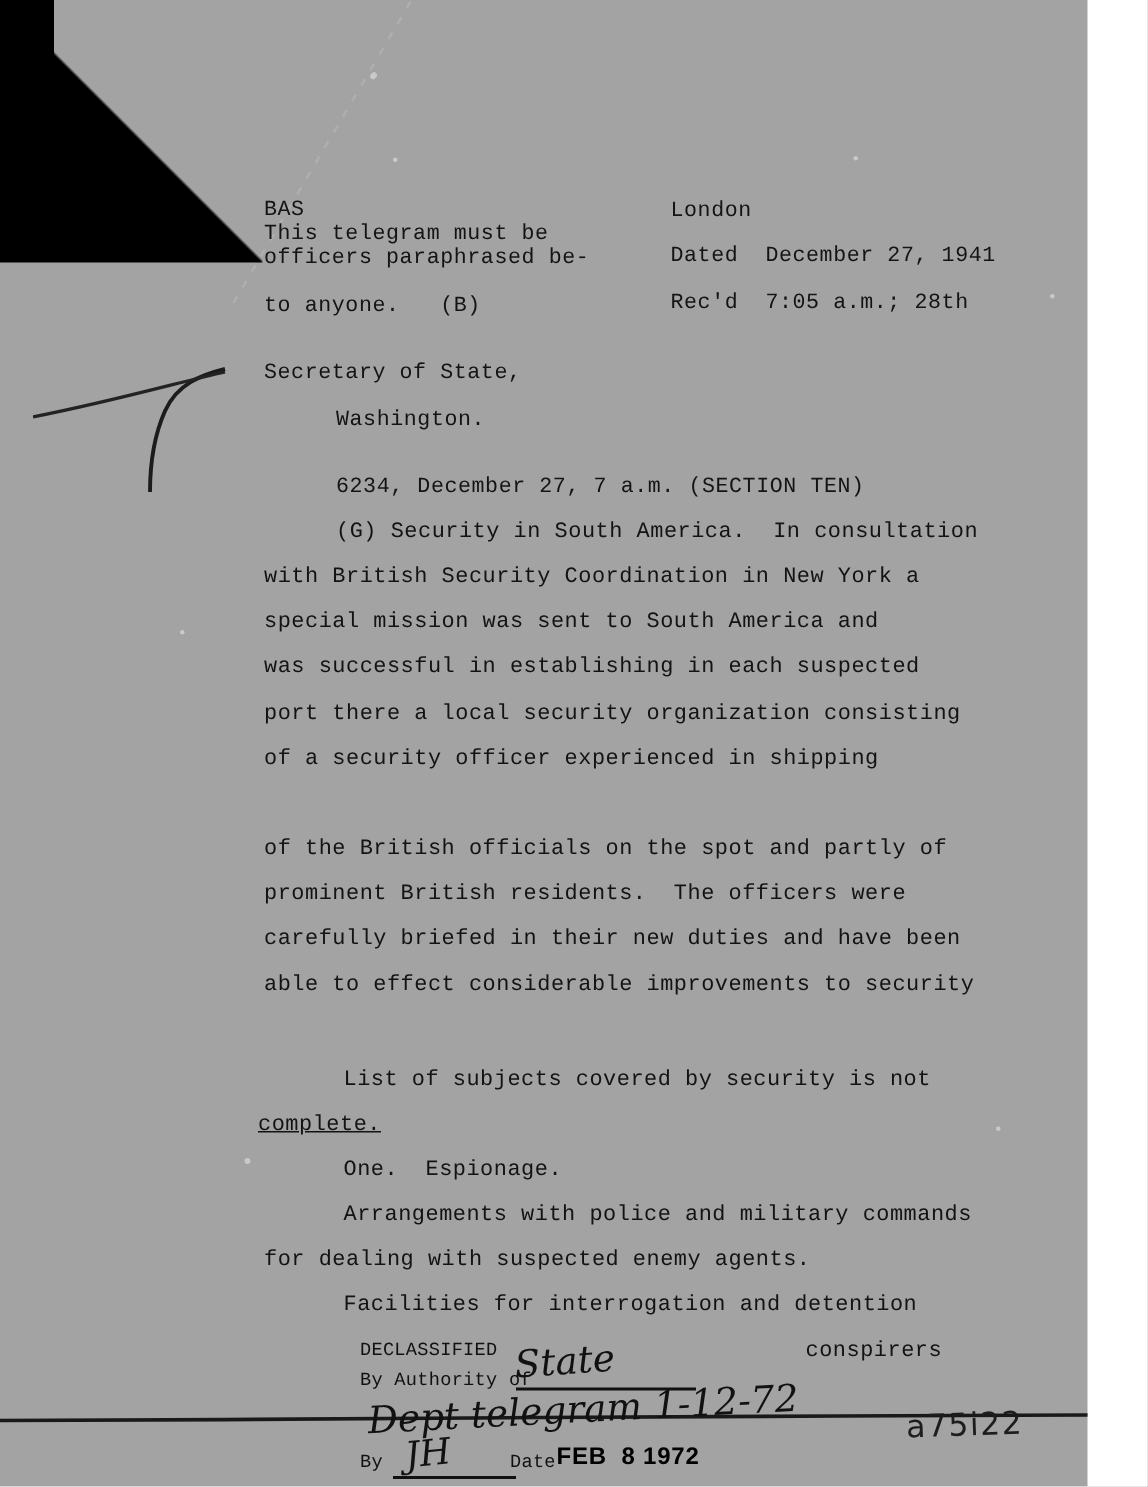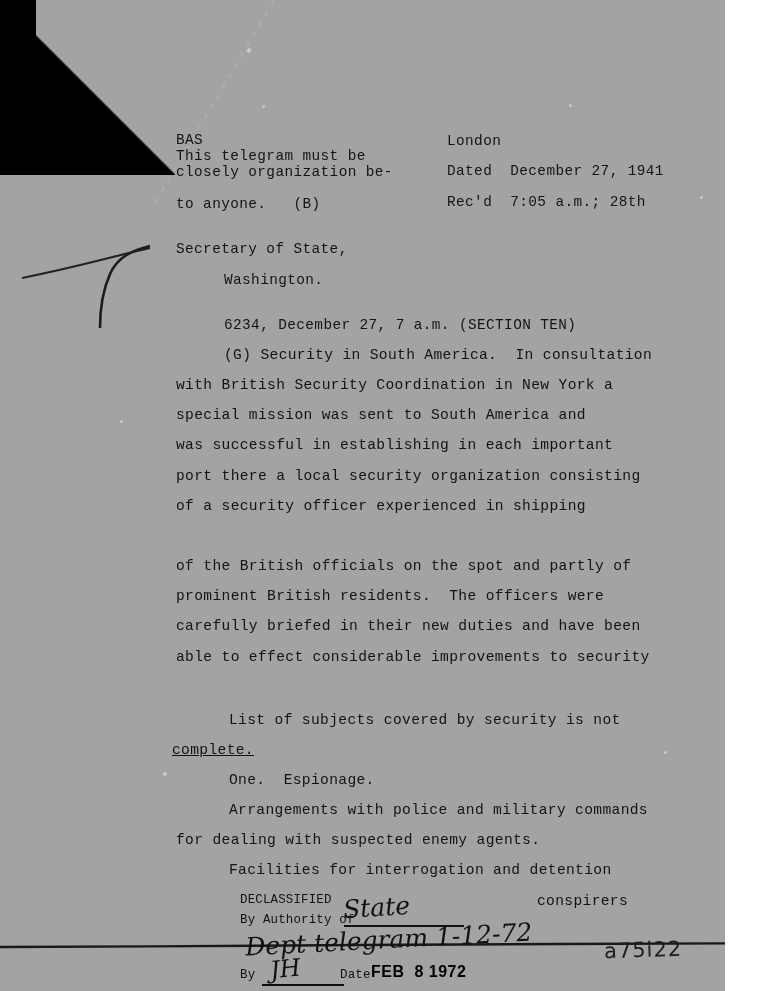--- a/index.html
+++ b/index.html
@@ -160,36 +160,36 @@
   <div class="speck" style="left:569px; top:104px; width:3px; height:3px;"></div>
   <div class="speck" style="left:664px; top:751px; width:3px; height:3px;"></div>
   <div class="speck" style="left:163px; top:772px; width:4px; height:4px;"></div>
   <div class="speck" style="left:247px; top:48px; width:4px; height:5px; transform:rotate(40deg);"></div>
   <div class="speck" style="left:700px; top:196px; width:3px; height:3px;"></div>
   <div class="speck" style="left:738px; top:520px; width:3px; height:3px;"></div>
   <div class="speck" style="left:120px; top:420px; width:3px; height:3px;"></div>
 
   <div class="t tight" style="left:176px; top:133px;">BAS</div>
   <div class="t tight" style="left:176px; top:149px;">This telegram must be</div>
-  <div class="t tight" style="left:176px; top:165px;">closely organization be-</div>
+  <div class="t tight" style="left:176px; top:165px;">officers paraphrased be-</div>
   <div class="t tight" style="left:176px; top:197px;">to anyone.   (B)</div>
 
   <div class="t" style="left:447px; top:133px;">London</div>
   <div class="t" style="left:447px; top:163px;">Dated  December 27, 1941</div>
   <div class="t" style="left:447px; top:194px;">Rec'd  7:05 a.m.; 28th</div>
 
   <div class="t" style="left:176px; top:241px;">Secretary of State,</div>
   <div class="t" style="left:224px; top:272px;">Washington.</div>
 
   <div class="t" style="left:224px; top:317px;">6234, December 27, 7 a.m. (SECTION TEN)</div>
 
   <div class="body-line" style="left:224px; top:347px;">(G) Security in South America.  In consultation</div>
   <div class="body-line" style="left:176px; top:377px;">with British Security Coordination in New York a</div>
   <div class="body-line" style="left:176px; top:407px;">special mission was sent to South America and</div>
-  <div class="body-line" style="left:176px; top:437px;">was successful in establishing in each important</div>
+  <div class="body-line" style="left:176px; top:437px;">was successful in establishing in each suspected</div>
   <div class="body-line" style="left:176px; top:468px;">port there a local security organization consisting</div>
   <div class="body-line" style="left:176px; top:498px;">of a security officer experienced in shipping</div>
   <div class="body-line" style="left:176px; top:558px;">of the British officials on the spot and partly of</div>
   <div class="body-line" style="left:176px; top:618px;">carefully briefed in their new duties and have been</div>
   <div class="body-line" style="left:176px; top:588px;">prominent British residents.  The officers were</div>
   <div class="body-line" style="left:176px; top:649px;">able to effect considerable improvements to security</div>
 
   <div class="body-line" style="left:229px; top:712px;">List of subjects covered by security is not</div>
   <div class="body-line" style="left:172px; top:742px;text-decoration:underline;">complete.</div>
 

